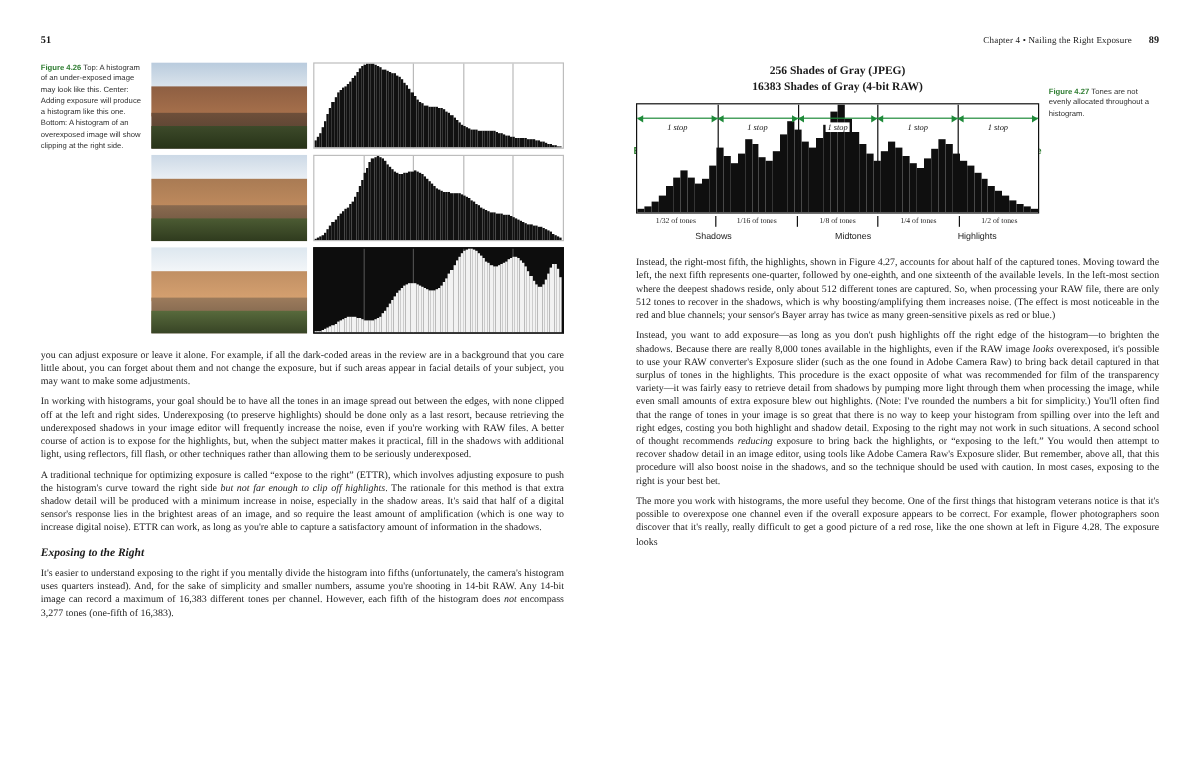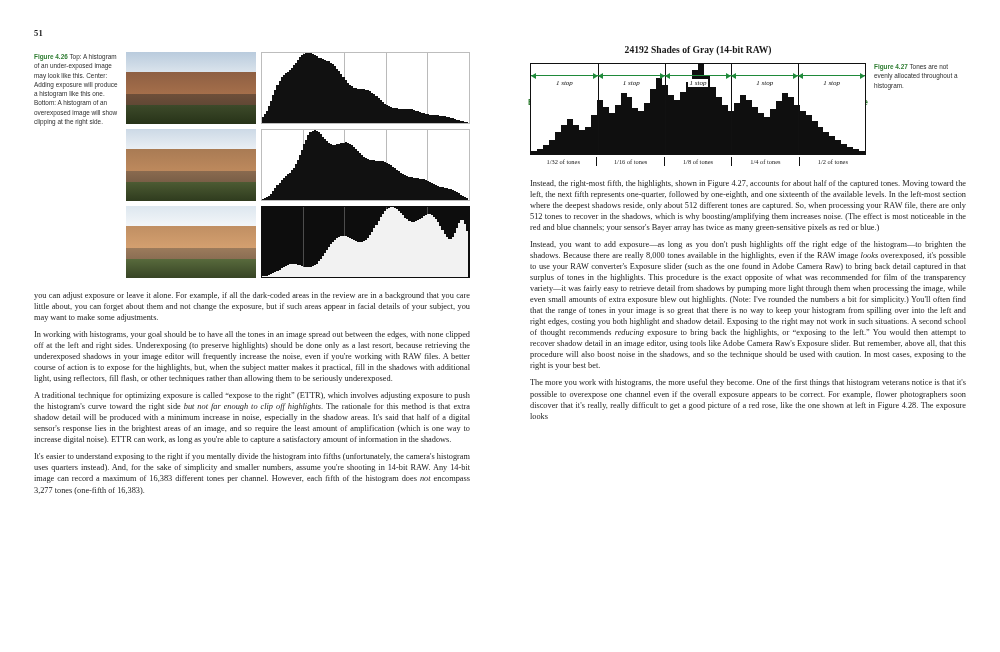--- a/index.html
+++ b/index.html
@@ -477,33 +477,39 @@
 
       </div>
     </div>
 
     <div class="body" style="margin-top:12px;">
       <p>you can adjust exposure or leave it alone. For example, if all the dark-coded areas in the review are in a background that you care little about, you can forget about them and not change the exposure, but if such areas appear in facial details of your subject, you may want to make some adjustments.</p>
       <p>In working with histograms, your goal should be to have all the tones in an image spread out between the edges, with none clipped off at the left and right sides. Underexposing (to preserve highlights) should be done only as a last resort, because retrieving the underexposed shadows in your image editor will frequently increase the noise, even if you're working with RAW files. A better course of action is to expose for the highlights, but, when the subject matter makes it practical, fill in the shadows with additional light, using reflectors, fill flash, or other techniques rather than allowing them to be seriously underexposed.</p>
       <p>
         <span>A traditional technique for optimizing exposure is called “expose to the right” (ETTR), which involves adjusting exposure to push the histogram's curve toward the right side </span><em>but not far enough to clip off highlights</em><span>. The rationale for this method is that extra shadow detail will be produced with a minimum increase in noise, especially in the shadow areas. It's said that half of a digital sensor's response lies in the brightest areas of an image, and so require the least amount of amplification (which is one way to increase digital noise). ETTR can work, as long as you're able to capture a satisfactory amount of information in the shadows.</span>
       </p>
+      <div class="head3">Exposing to the Right</div>
       <p>
         <span>It's easier to understand exposing to the right if you mentally divide the histogram into fifths (unfortunately, the camera's histogram uses quarters instead). And, for the sake of simplicity and smaller numbers, assume you're shooting in 14-bit RAW. Any 14-bit image can record a maximum of 16,383 different tones per channel. However, each fifth of the histogram does </span><em>not</em><span> encompass 3,277 tones (one-fifth of 16,383).</span>
       </p>
     </div>
   </div>
 
   <div class="page page-right">
 
+    <div class="runhead runhead-right">
+      <span class="chap">Chapter 4  •  Nailing the Right Exposure</span>
+      <span class="folio">89</span>
+    </div>
 
     <div class="fig427" style="margin-top:16px;">
       <div class="fig427-main">
         <div class="fig427-title">
-          <div>24192 Shades of Gray (14-bit RAW)</div>
+          <div>256 Shades of Gray (JPEG)</div>
+          <div>16383 Shades of Gray (4-bit RAW)</div>
         </div>
 
         <div class="hist-wrap">
           <span class="blackwhite bk">Black</span>
           <span class="blackwhite wh">White</span>
 
           <div class="hist427">
             <div class="bars" id="hist-427">
                 <i style="height:3.260869565217391%"></i>
                 <i style="height:5.434782608695652%"></i>
@@ -590,20 +596,25 @@
               </div>
           </div>
 
           <div class="fracrow" id="frac-row">
               <div>1/32 of tones</div>
               <div>1/16 of tones</div>
               <div>1/8 of tones</div>
               <div>1/4 of tones</div>
               <div>1/2 of tones</div>
             </div>
+          <div class="zonerow">
+            <div style="flex:2">Shadows</div>
+            <div style="flex:1.6">Midtones</div>
+            <div style="flex:1.6">Highlights</div>
+          </div>
         </div>
       </div>
 
       <div class="cap427">
         <span class="lbl">Figure 4.27</span><span>  Tones are not evenly allocated throughout a histogram.</span>
       </div>
     </div>
 
     <div class="body">
       <p>Instead, the right-most fifth, the highlights, shown in Figure 4.27, accounts for about half of the captured tones. Moving toward the left, the next fifth represents one-quarter, followed by one-eighth, and one sixteenth of the available levels. In the left-most section where the deepest shadows reside, only about 512 different tones are captured. So, when processing your RAW file, there are only 512 tones to recover in the shadows, which is why boosting/amplifying them increases noise. (The effect is most noticeable in the red and blue channels; your sensor's Bayer array has twice as many green-sensitive pixels as red or blue.)</p>

